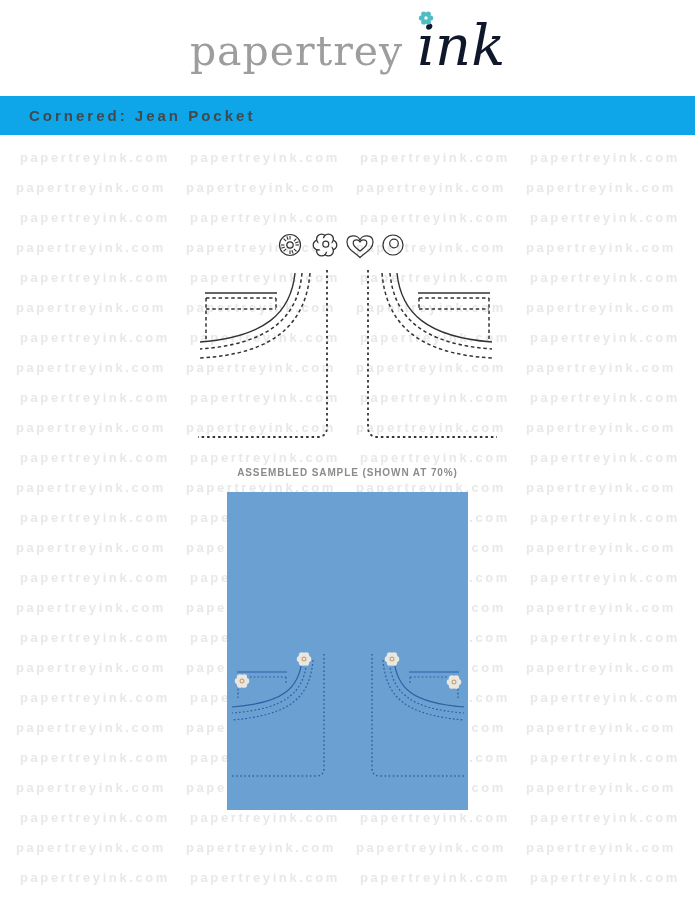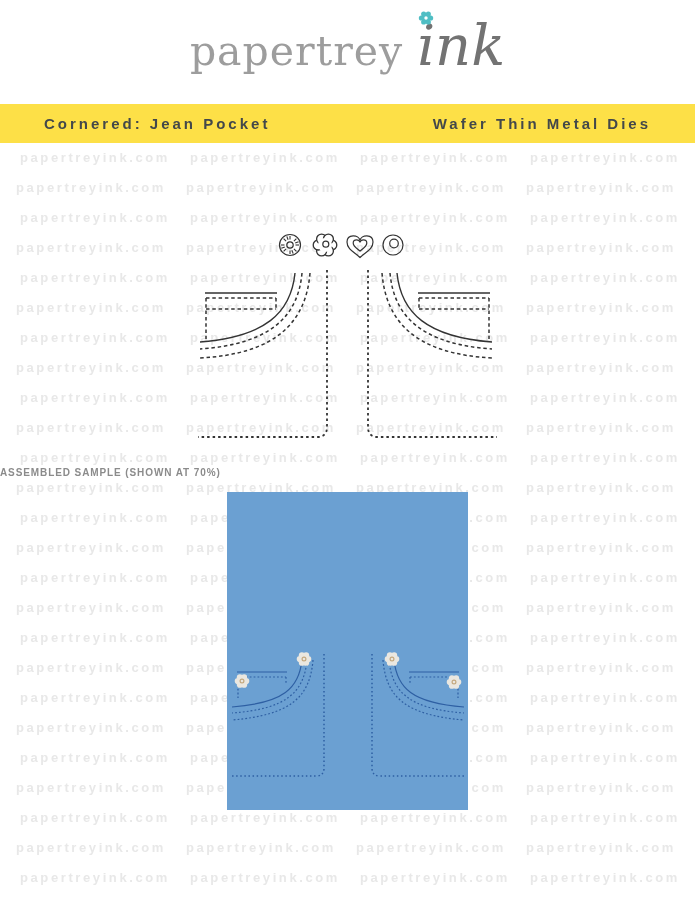--- a/index.html
+++ b/index.html
@@ -10,39 +10,39 @@
   #watermark{position:absolute;left:0;top:142px;width:695px;height:758px;overflow:hidden;z-index:0;}
   .wm-row{height:30px;line-height:30px;white-space:nowrap;padding-left:20px;}
   .wm-row.odd{padding-left:16px;}
   .wm-cell{display:inline-block;width:170px;font-size:13px;font-weight:700;
            letter-spacing:2.6px;color:#e8e8e8;}
 
   
   #logo{position:absolute;top:18px;left:0;width:100%;text-align:center;z-index:2;line-height:1;}
   .logo-serif{font-family:"DejaVu Serif",serif;font-size:41px;color:#9d9d9d;letter-spacing:1px;}
   .logo-ink{position:relative;display:inline-block;margin-left:14px;
-            font-family:"DejaVu Serif",serif;font-style:italic;font-size:56px;color:#737373;}
+            font-family:"DejaVu Serif",serif;font-style:italic;font-size:56px;color:#0f172a;}
   .logo-flower{position:absolute;left:1px;top:-8px;width:16px;height:16px;}
 
   
-  #banner{position:absolute;left:0;top:104px;width:695px;height:39px;background:#fde047;z-index:2;
+  #banner{position:absolute;left:0;top:96px;width:695px;height:39px;background:#0ea5e9;z-index:2;
           display:flex;align-items:center;justify-content:space-between;
-          padding:0 44px;box-sizing:border-box;}
+          padding:0 29px;box-sizing:border-box;}
   .banner-text{font-size:15px;font-weight:700;letter-spacing:3px;color:#43484a;}
 
   
   #die-shapes{position:absolute;left:276px;top:228px;z-index:1;}
   #die-pockets{position:absolute;left:190px;top:265px;z-index:1;}
   .die-solid{fill:none;stroke:#333333;stroke-width:1.4;}
   .die-dash{fill:none;stroke:#333333;stroke-width:1.5;stroke-dasharray:3.5 2.8;}
   .die-dot{fill:none;stroke:#333333;stroke-width:1.8;stroke-dasharray:2.5 3;}
   .die-fine{fill:none;stroke:#333333;stroke-width:1.2;}
 
   
-  #sample-label{position:absolute;left:0;top:467px;width:100%;z-index:1;
+  #sample-label{position:absolute;left:0;top:467px;width:100%;text-align:center;z-index:1;
                 font-size:10px;font-weight:700;letter-spacing:0.9px;color:#8b8b8b;}
   #sample-card{position:absolute;left:227px;top:492px;width:241px;height:318px;
                background:#6ba0d2;z-index:1;}
   .st-solid{fill:none;stroke:#2e5fa3;stroke-width:1.2;}
   .st-dash{fill:none;stroke:#2e5fa3;stroke-width:1.2;stroke-dasharray:1.8 2.1;}
   .st-dot{fill:none;stroke:#2e5fa3;stroke-width:1.5;stroke-dasharray:1.5 2.6;}
 </style>
 </head>
 <body>
 
@@ -88,21 +88,20 @@
             <circle cx="2.3" cy="-4" r="2.6"></circle>
           <circle cx="0" cy="0" r="3.4"></circle>
         </g>
         <circle cx="0" cy="0" r="1.7" fill="#ffffff"></circle>
       </svg><span>ink</span>
     </span>
   </div>
 
   <div id="banner">
     <span class="banner-text">Cornered: Jean Pocket</span>
-    <span class="banner-text">Wafer Thin Metal Dies</span>
   </div>
 
   <svg id="die-shapes" width="130" height="36" viewBox="0 0 130 36">
 
     <g transform="translate(14,17)">
       <circle r="10.5" class="die-fine"></circle>
       <g stroke="#333333" stroke-width="1.1">
         <line x1="0" y1="-5.5" x2="0" y2="-9"></line>
           <line x1="0" y1="5.5" x2="0" y2="9"></line>
         <line x1="-5.5" y1="0" x2="-9" y2="0"></line>

